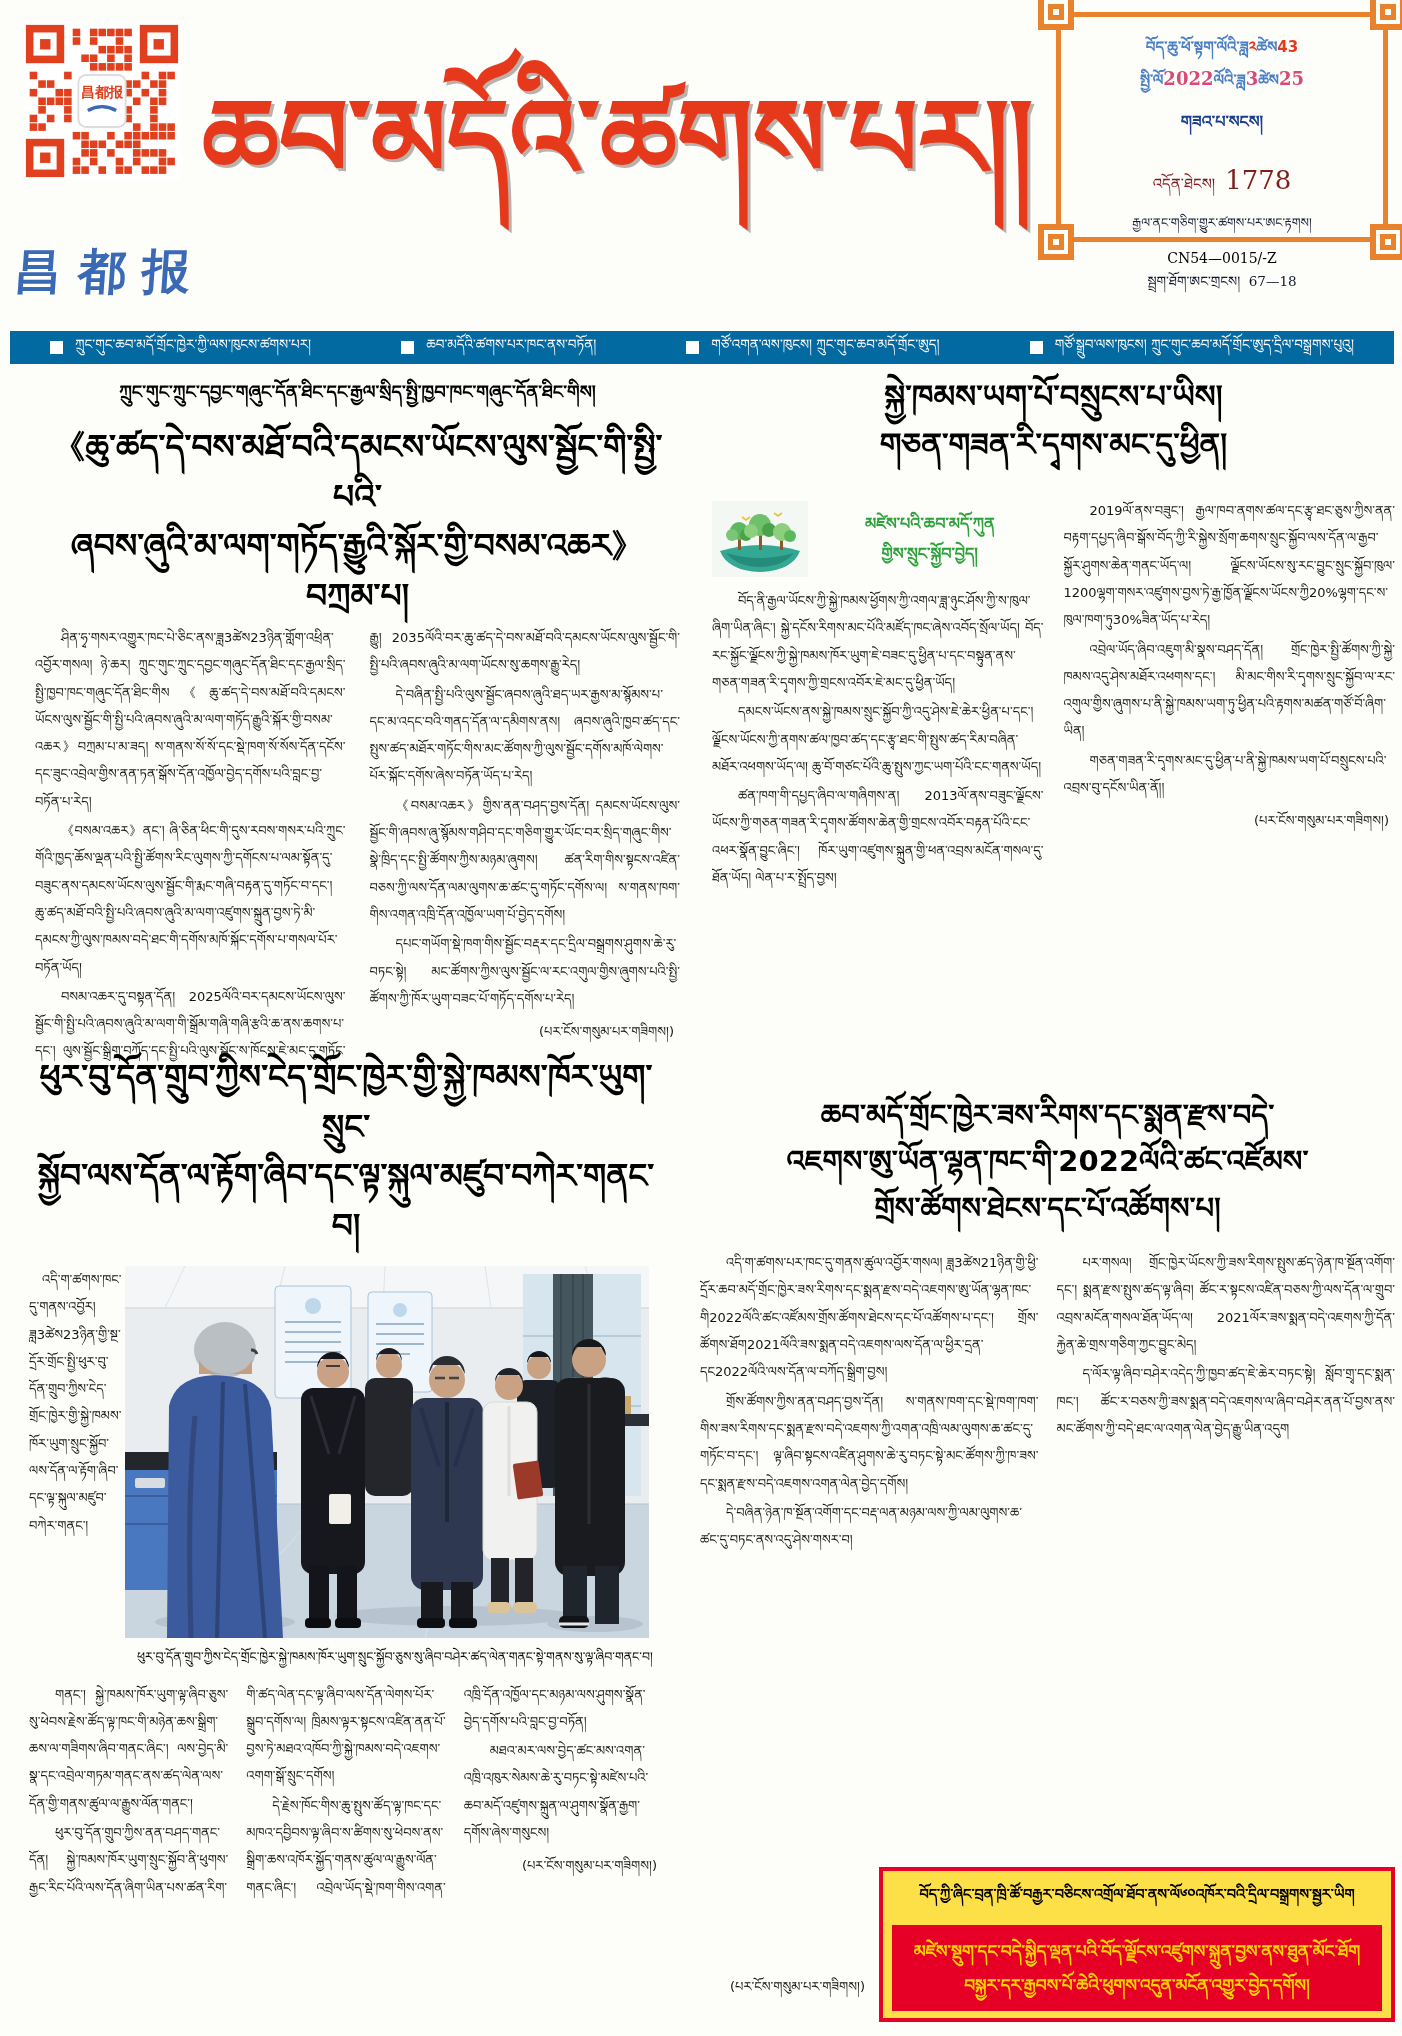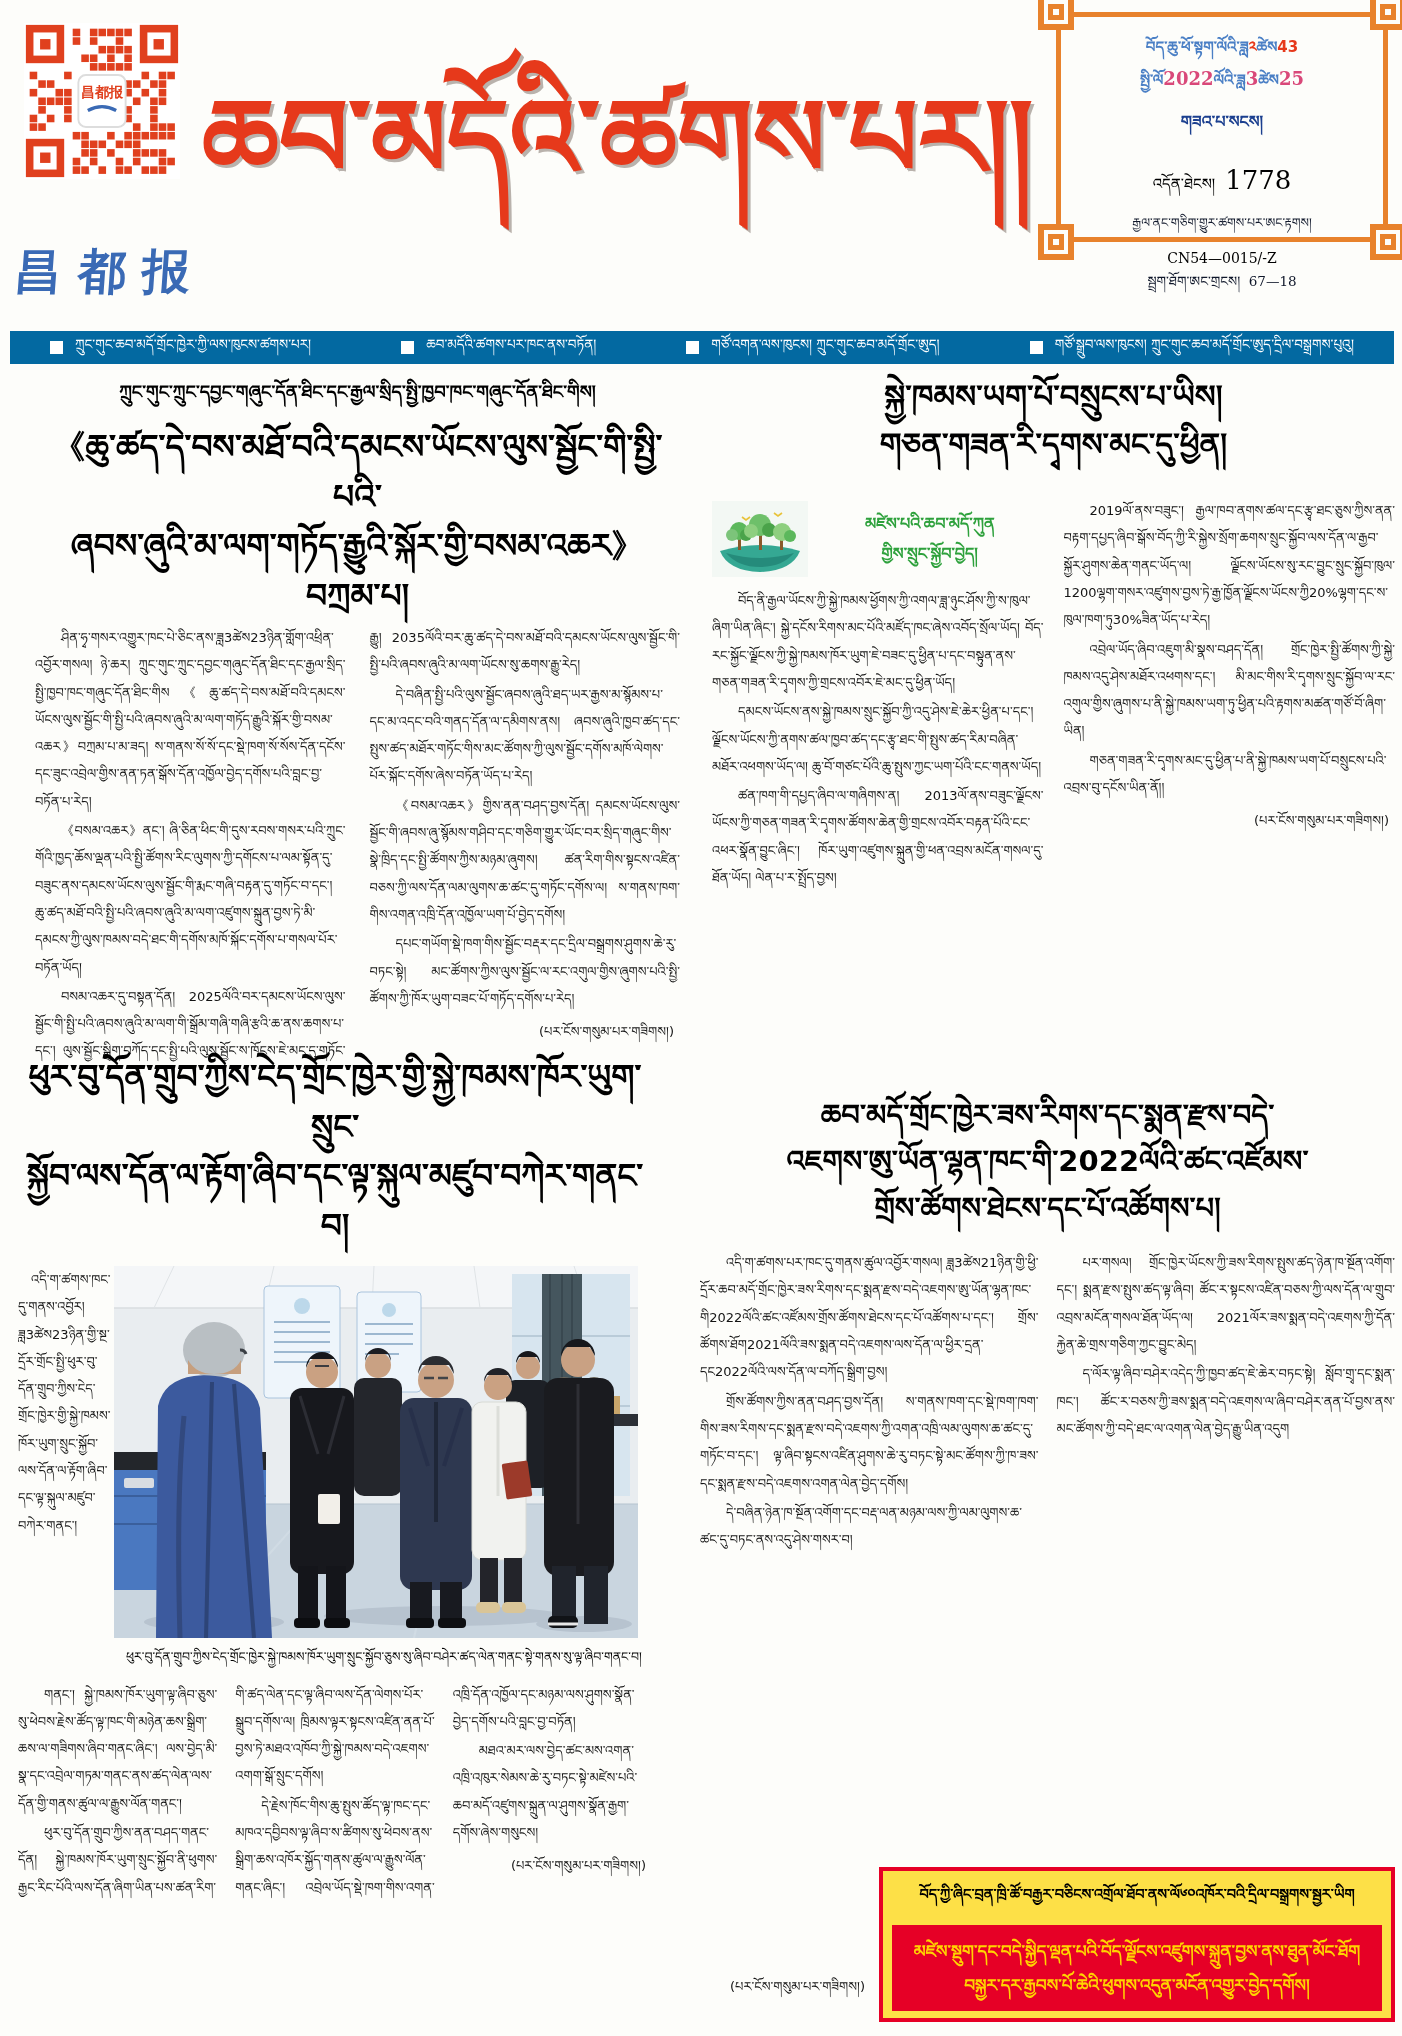--- a/index.html
+++ b/index.html
@@ -21,21 +21,21 @@
            border:5px solid #e8822c;text-align:center;padding-top:16px;box-sizing:border-box;}
   .knot{position:absolute;width:36px;height:36px;border:6px solid #e8822c;background:#fdfdfa;box-sizing:border-box;}
   .knot::before{content:"";position:absolute;inset:4px;border:5px solid #e8822c;}
   .knot.tl{left:-23px;top:-23px;} .knot.tr{right:-23px;top:-23px;}
   .knot.bl{left:-23px;bottom:-23px;} .knot.br{right:-23px;bottom:-23px;}
   .ib-line1{font-size:15px;font-weight:bold;color:#4a7fc5;line-height:1.9;}
   .ib-line1 .num-red{color:#e6391b;font-weight:bold;}
   .ib-line2{font-size:15px;font-weight:bold;color:#4a7fc5;line-height:1.9;}
   .ib-line2 .num-pink{color:#d94879;font-family:"DejaVu Serif",serif;font-size:18px;}
   .ib-week{font-size:16px;font-weight:bold;color:#1b3f8f;margin-top:8px;}
-  .ib-issue{font-size:15px;color:#000000;margin-top:16px;}
+  .ib-issue{font-size:15px;color:#7f1d1d;margin-top:16px;}
   .ib-issue .issue-no{font-family:"DejaVu Serif","Liberation Serif",serif;font-size:26px;margin-left:10px;}
   .ib-small{font-size:12.5px;color:#0f172a;}
   .ib-cn{font-size:14px;color:#000;margin-top:6px;font-family:"DejaVu Serif",serif;}
 
   
   .navbar{position:absolute;left:10px;top:331px;width:1384px;height:33px;background:#0369a1;
           display:flex;align-items:center;justify-content:space-between;padding:0 40px;box-sizing:border-box;}
   .nav-item{display:flex;align-items:center;color:#fff;font-size:13.5px;white-space:nowrap;}
   .nav-sq{display:inline-block;width:13px;height:13px;background:#fff;margin-right:12px;flex:none;}
 
@@ -51,21 +51,21 @@
 
   .a1{position:absolute;left:35px;top:372px;width:645px;}
   .a1 .cols{column-count:2;column-gap:24px;height:478px;margin-top:4px;overflow:hidden;}
 
   .a2{position:absolute;left:712px;top:372px;width:683px;}
   .a2 .cols{display:flex;gap:20px;margin-top:29px;height:588px;overflow:hidden;}
   .a2 .col{flex:1;overflow:hidden;}
   .logo-row{display:flex;align-items:center;gap:8px;margin:4px 0 10px 0;}
   .logo-txt{color:#2ea13c;font-weight:bold;font-size:16px;line-height:1.9;text-align:center;flex:1;}
 
-  .a3{position:absolute;left:18px;top:1052px;width:634px;}
+  .a3{position:absolute;left:29px;top:1052px;width:634px;}
   .a3 .photo-row{display:flex;margin-top:16px;}
   .a3 .sidebar{width:96px;overflow:hidden;height:372px;}
   .photo{width:524px;height:372px;}
   .caption{margin-left:108px;width:524px;font-size:12.5px;line-height:1.8;margin-top:8px;color:#000;}
   .a3 .cols3{column-count:3;column-gap:18px;height:330px;margin-top:12px;overflow:hidden;}
 
   .a4{position:absolute;left:700px;top:1092px;width:695px;height:944px;}
   .a4 .cols{display:flex;gap:18px;margin-top:18px;height:720px;overflow:hidden;}
   .a4 .col{flex:1;overflow:hidden;}
   .a4 .byline-abs{position:absolute;left:30px;top:880px;width:220px;font-size:13px;}

